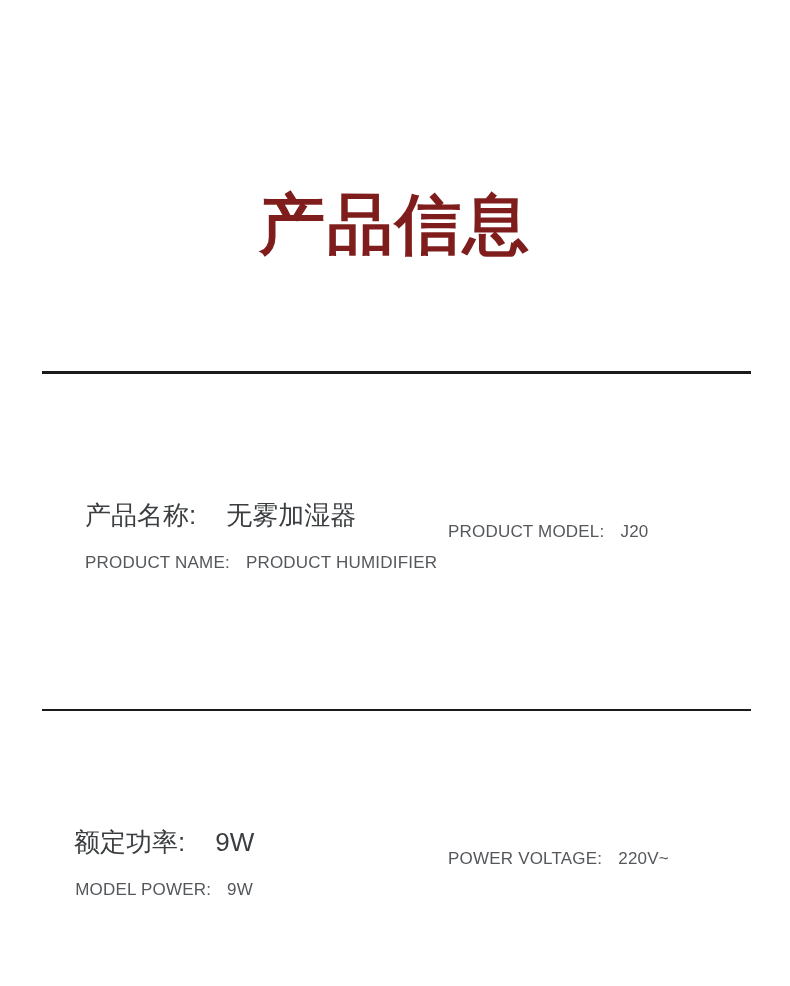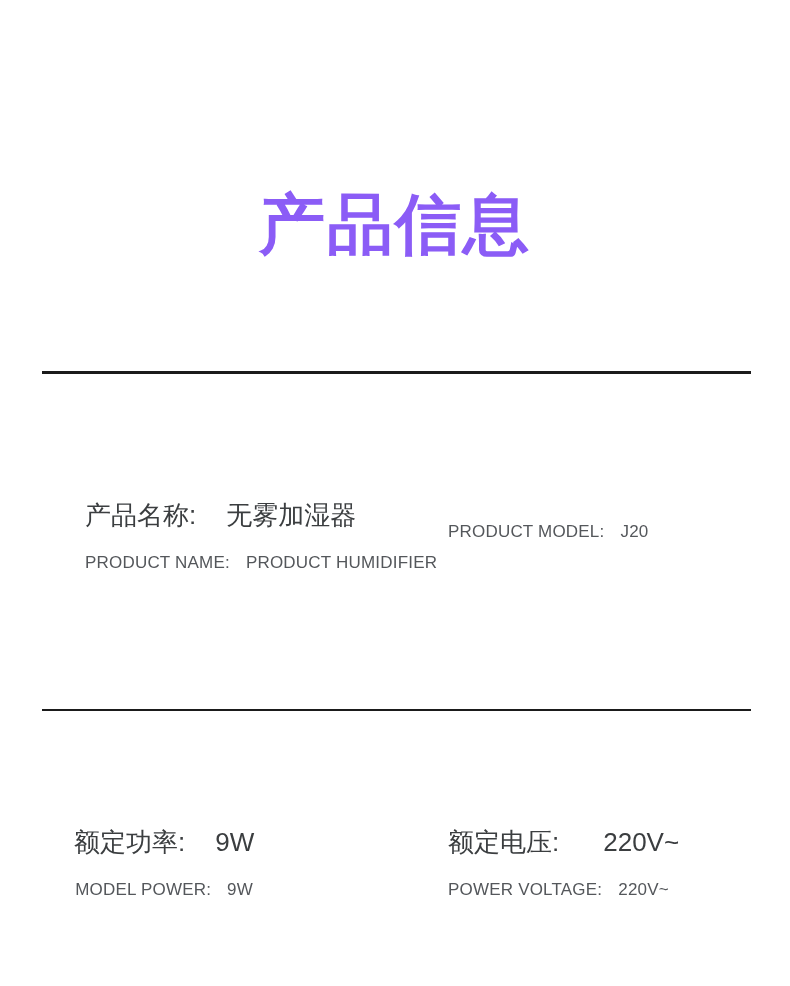--- a/index.html
+++ b/index.html
@@ -17,21 +17,21 @@
   }
   .page-title {
     position: absolute;
     top: 188px;
     left: 0;
     width: 100%;
     text-align: center;
     font-size: 66px;
     font-weight: 700;
     letter-spacing: 2px;
-    color: #8b5cf6;
+    color: #7f1d1d;
     line-height: 1.1;
     white-space: nowrap;
   }
   .divider {
     position: absolute;
     left: 42px;
     width: 709px;
     background: #1b1b1b;
   }
   .divider-1 { top: 371px; height: 3px; }
@@ -91,21 +91,18 @@
   <div class="cell cell-r2l col-left">
     <div class="cn-line">
       <span class="cn-label">额定功率:</span><span class="cn-value">9W</span>
     </div>
     <div class="en-line">
       <span class="en-label">MODEL POWER:</span><span class="en-value">9W</span>
     </div>
   </div>
 
   <div class="cell cell-r2r col-right">
-    <div class="cn-line">
-      <span class="cn-label">额定电压:</span><span class="cn-value">220V~</span>
-    </div>
     <div class="en-line">
       <span class="en-label">POWER VOLTAGE:</span><span class="en-value">220V~</span>
     </div>
   </div>
 
 </div>
 
 </body></html>

